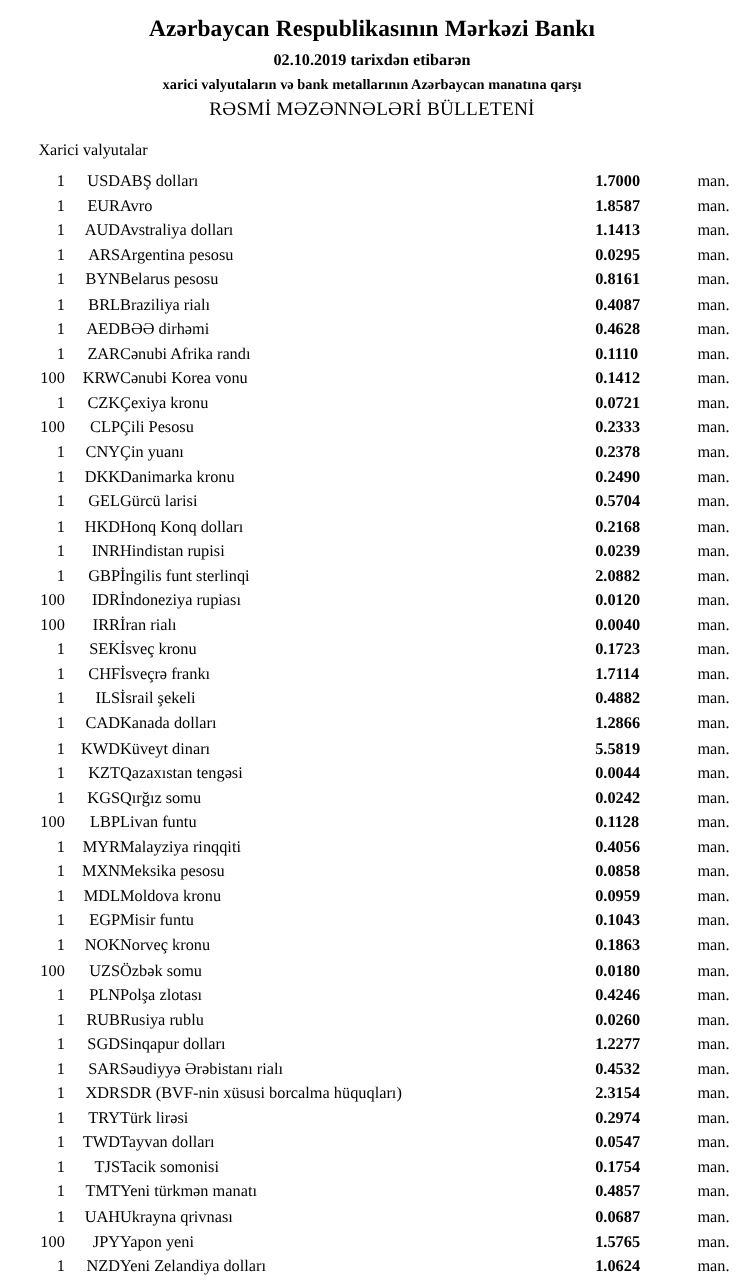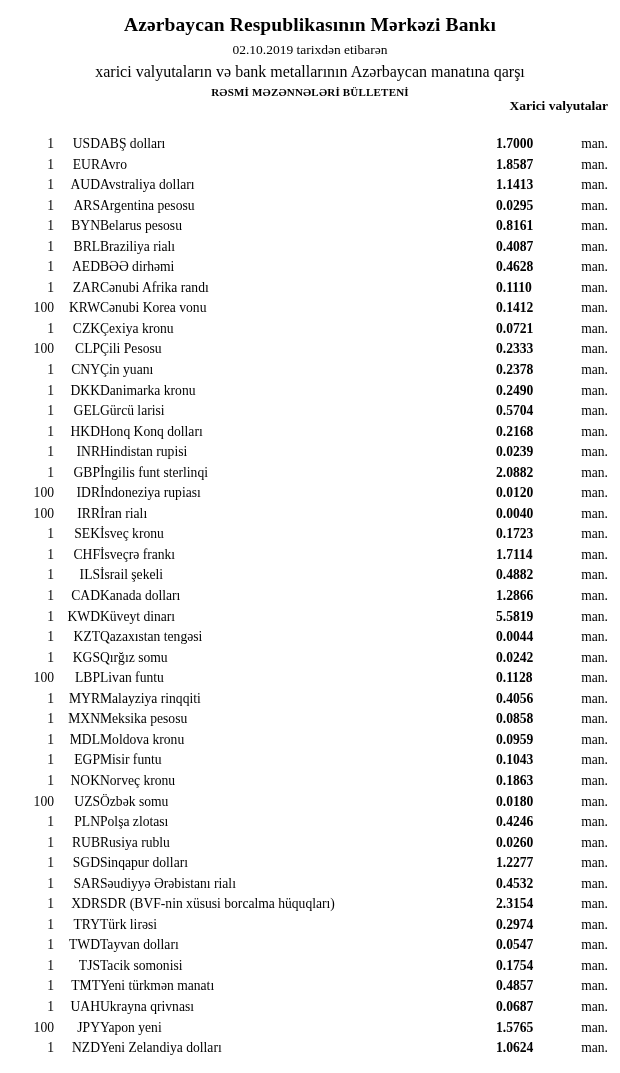--- a/index.html
+++ b/index.html
@@ -26,38 +26,39 @@
   }
   .bank-name {
     font-size: 19.5px;
     font-weight: bold;
     letter-spacing: 0.1px;
     margin-top: 8px;
     margin-bottom: 6px;
   }
   .date-line {
     font-size: 13.5px;
-    font-weight: normal;
+    font-weight: bold;
     margin-bottom: 5px;
   }
   .subtitle-line {
+    font-size: 12px;
+    font-weight: bold;
+    margin-bottom: 5px;
+  }
+  .bulletin-line {
     font-size: 16px;
     font-weight: normal;
-    margin-bottom: 5px;
-  }
-  .bulletin-line {
-    font-size: 11px;
-    font-weight: bold;
     letter-spacing: 0.2px;
+    margin-bottom: 16px;
   }
   .section-title {
-    text-align: right;
+    text-align: left;
     font-size: 13.5px;
-    font-weight: bold;
-    margin-bottom: 20px;
+    font-weight: normal;
+    margin-bottom: 8px;
     padding-left: 20px;
   }
   table.rates {
     width: 100%;
     border-collapse: collapse;
     font-size: 13.6px;
   }
   table.rates td {
     padding: 0;
     line-height: 20.55px;

